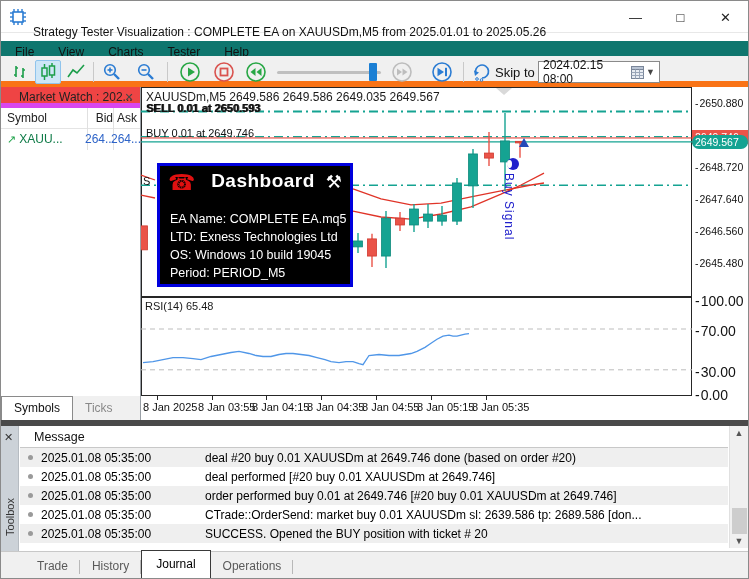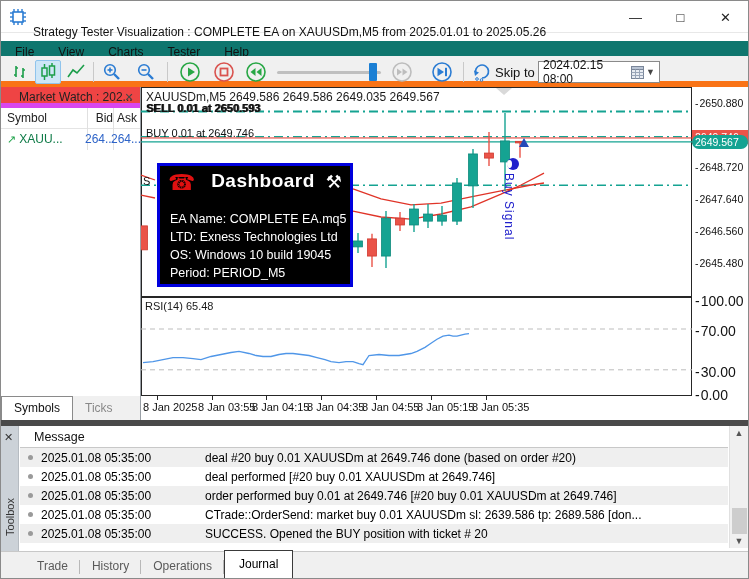--- a/index.html
+++ b/index.html
@@ -425,17 +425,17 @@
     <div class="jscroll">
       <span class="up">▲</span>
       <span class="dn">▼</span>
       <span class="jthumb"></span>
     </div>
   </div>
 
   <div class="tabbar" id="tabbar">
       <span class="btab sep">Trade</span>
       <span class="btab sep">History</span>
+      <span class="btab active">Journal</span>
       <span class="btab sep">Operations</span>
-      <span class="btab active">Journal</span>
     </div>
 
 </div>
 
 </body></html>

